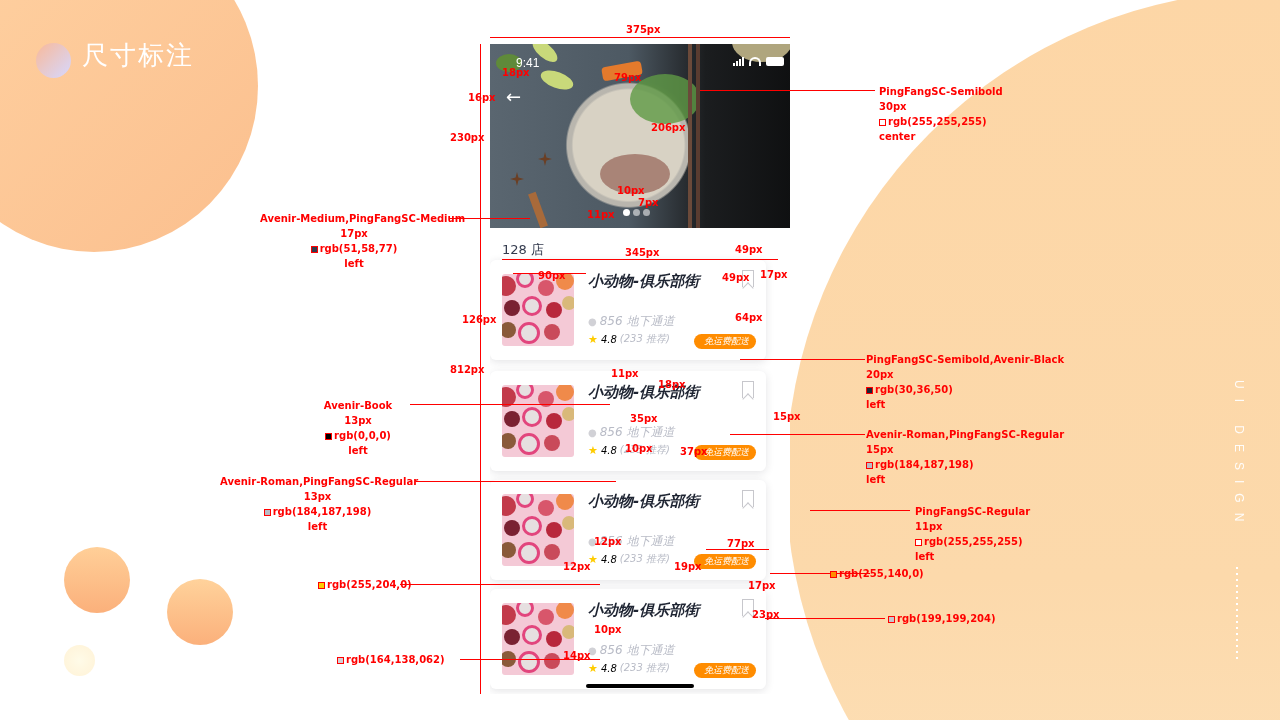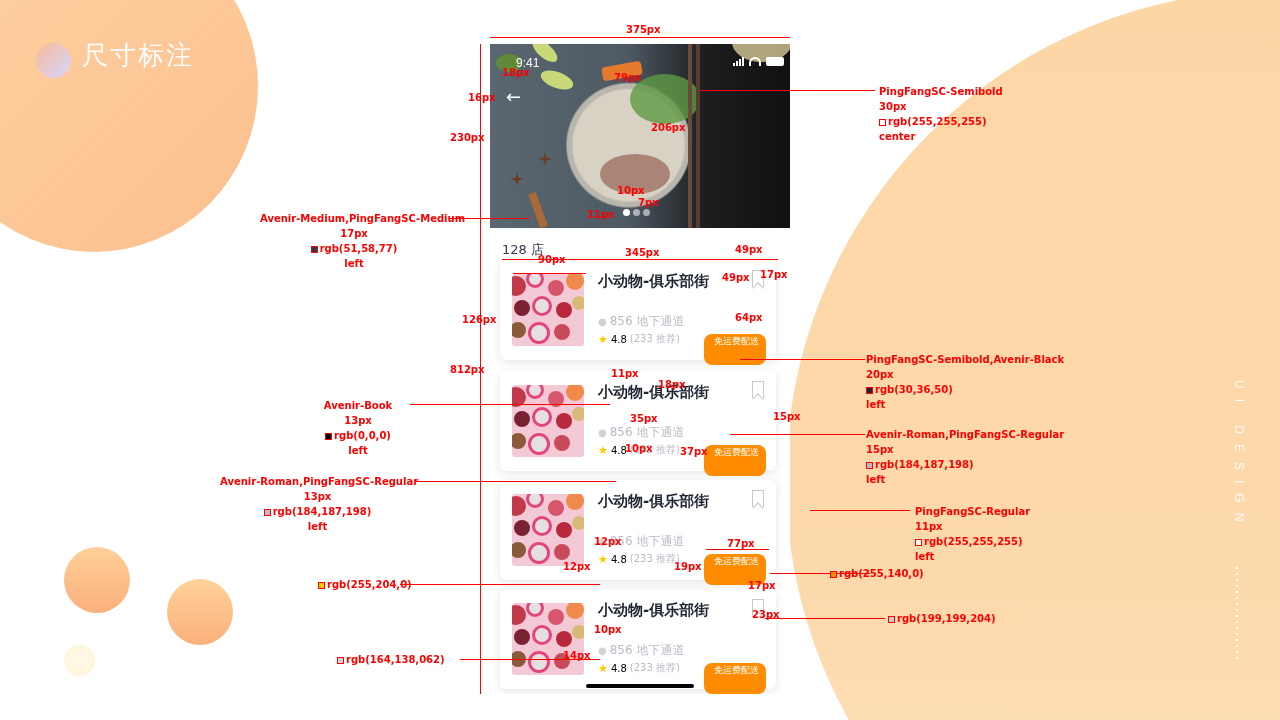--- a/index.html
+++ b/index.html
@@ -53,37 +53,37 @@
   .wifi { width: 12px; height: 9px; border-radius: 12px 12px 0 0; border: 2px solid #fff; border-bottom: none; }
   .battery { width: 18px; height: 9px; border-radius: 2px; background: #fff; }
   .back-arrow { position: absolute; left: 16px; top: 45px; color: #fff; font-size: 18px; line-height: 16px; }
   .hero-title { position: absolute; left: 0; top: 64px; width: 300px; text-align: center; color: #ffffff; font-size: 24px; font-weight: bold; letter-spacing: 1px; }
   .pager { position: absolute; left: 133px; top: 165px; display: flex; gap: 3px; }
   .pager i { display: block; width: 7px; height: 7px; border-radius: 50%; background: rgba(255,255,255,.55); }
   .pager i.active { background: #ffffff; }
 
   .count-label { position: absolute; left: 12px; top: 197px; font-size: 13px; color: rgb(51,58,77); }
 
-  .card { position: absolute; left: 10px; width: 276px; height: 100px; background: #ffffff; border-radius: 6px;
-    box-shadow: 0 2px 8px rgba(30,36,50,0.12); }
+  .card { position: absolute; left: 0; width: 276px; height: 100px; background: #ffffff; border-radius: 6px;
+    box-shadow: 0 2px 8px rgba(30,36,50,0.12); font-style: italic; }
   .card .thumb { position: absolute; left: 12px; top: 14px; width: 72px; height: 72px; border-radius: 3px; overflow: hidden;
     background: #f4c9d6; }
   .thumb .f { position: absolute; border-radius: 50%; }
   .card .name { position: absolute; left: 98px; top: 12px; font-size: 15px; font-weight: bold; color: rgb(30,36,50); white-space: nowrap; }
   .card .bookmark { position: absolute; right: 12px; top: 10px; width: 12px; height: 17px; border: 1.5px solid rgb(199,199,204);
     border-bottom: none; }
   .card .bookmark::after { content: ""; position: absolute; left: 1px; bottom: -5px; width: 7px; height: 7px;
     border-left: 1.5px solid rgb(199,199,204); border-top: 1.5px solid rgb(199,199,204); transform: rotate(45deg); background: #fff; }
   .card .addr { position: absolute; left: 98px; top: 53px; font-size: 12px; color: rgb(184,187,198); display: flex; align-items: center; gap: 3px; white-space: nowrap; }
   .pin { color: rgb(209,209,214); font-size: 10px; }
   .card .rating { position: absolute; left: 98px; top: 72px; font-size: 10px; display: flex; align-items: center; gap: 3px; white-space: nowrap; }
   .star { color: rgb(255,204,0); font-size: 11px; }
   .rating .score { color: #000000; }
   .rating .rec { color: rgb(184,187,198); }
-  .card .badge { position: absolute; right: 10px; top: 74px; width: 62px; height: 31px; border-radius: 8px;
+  .card .badge { position: absolute; right: 10px; top: 74px; width: 62px; height: 15px; border-radius: 8px;
     background: rgb(255,140,0); color: #ffffff; font-size: 9px; text-align: right; padding-right: 7px; line-height: 15px; }
 
   .home-indicator { position: absolute; left: 96px; top: 640px; width: 108px; height: 4px; border-radius: 2px; background: #000; }
 
   
   .ann { position: absolute; color: #ff0000; font-size: 10px; font-weight: bold; font-family: "DejaVu Sans", sans-serif; line-height: 15px; white-space: nowrap; }
   .ann.r { text-align: center; }
   .line { position: absolute; background: #ff0000; }
   .sw { display: inline-block; width: 7px; height: 7px; border: 1px solid #ff0000; margin-right: 2px; vertical-align: -1px; }
 </style>
@@ -261,21 +261,21 @@
 <div class="ann" style="left:468px;top:90px">16px</div>
 <div class="ann" style="left:614px;top:70px">79px</div>
 <div class="ann" style="left:651px;top:120px">206px</div>
 <div class="ann" style="left:617px;top:183px">10px</div>
 <div class="ann" style="left:638px;top:195px">7px</div>
 <div class="ann" style="left:587px;top:207px">11px</div>
 <div class="line" style="left:502px;top:259px;width:276px;height:1px"></div>
 <div class="ann" style="left:625px;top:245px">345px</div>
 <div class="ann" style="left:735px;top:242px">49px</div>
 <div class="line" style="left:513px;top:273px;width:73px;height:1px"></div>
-<div class="ann" style="left:538px;top:252px">90px</div>
+<div class="ann" style="left:538px;top:268px">90px</div>
 <div class="ann" style="left:462px;top:312px">126px</div>
 <div class="ann" style="left:722px;top:270px">49px</div>
 <div class="ann" style="left:760px;top:267px">17px</div>
 <div class="ann" style="left:735px;top:310px">64px</div>
 <div class="ann" style="left:611px;top:366px">11px</div>
 <div class="ann" style="left:658px;top:377px">18px</div>
 <div class="ann" style="left:630px;top:411px">35px</div>
 <div class="ann" style="left:773px;top:409px">15px</div>
 <div class="ann" style="left:625px;top:441px">10px</div>
 <div class="ann" style="left:680px;top:444px">37px</div>

